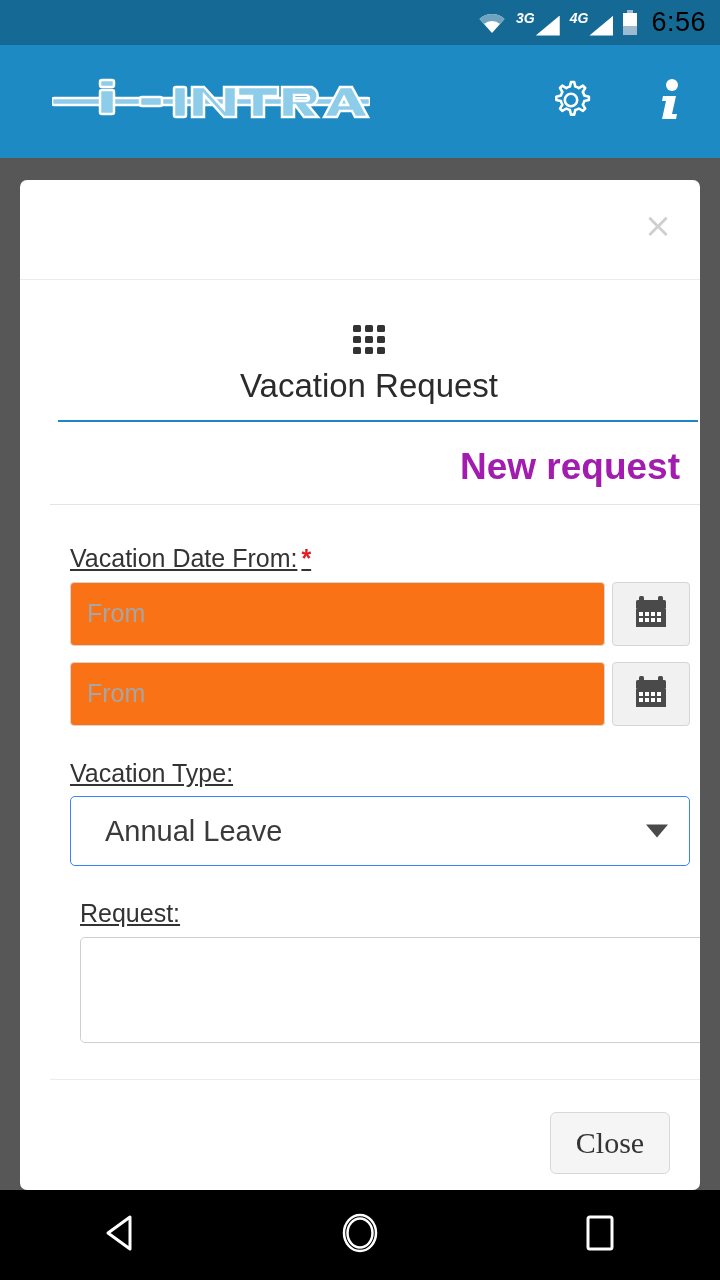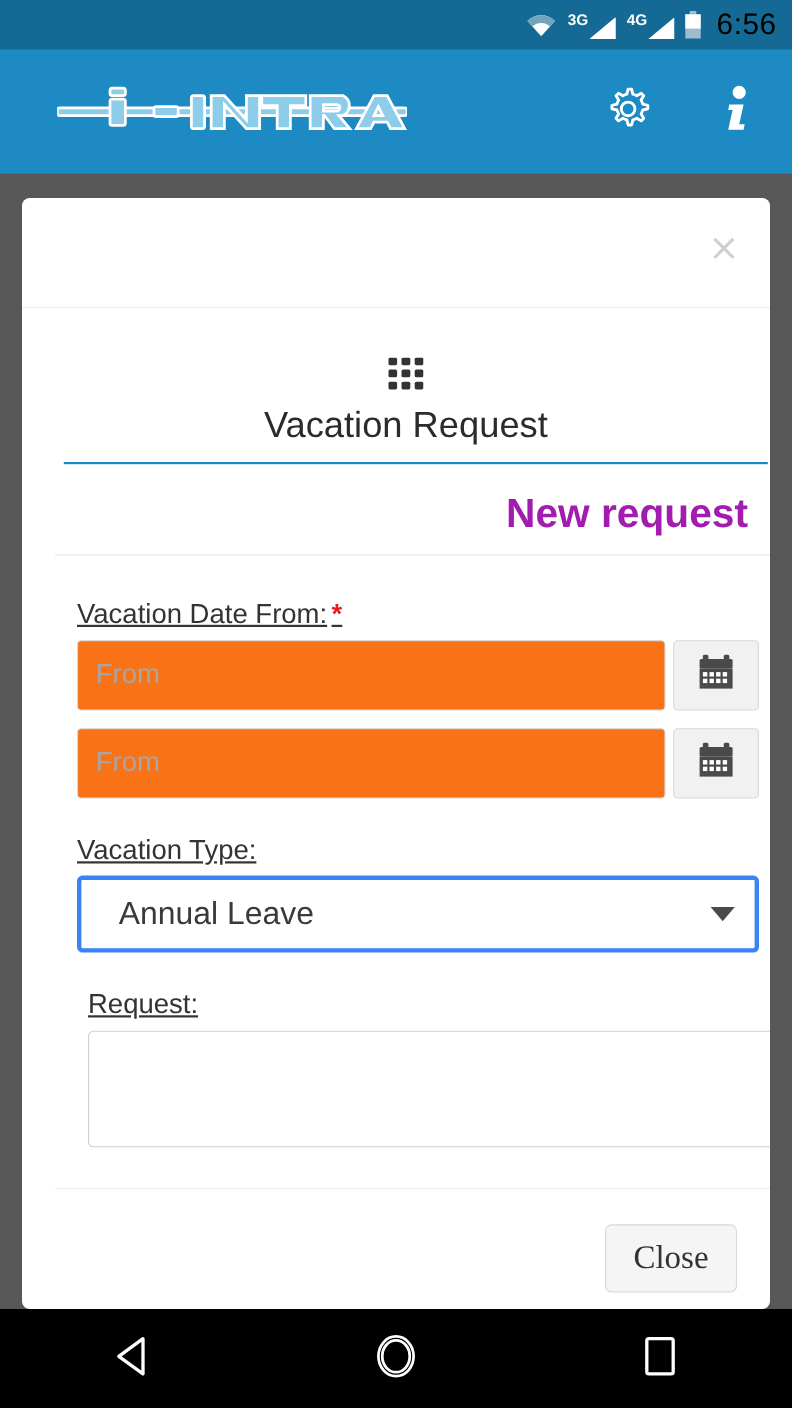--- a/index.html
+++ b/index.html
@@ -18,21 +18,21 @@
     background: #146a94;
     display: flex; align-items: center; justify-content: flex-end;
     padding-right: 14px;
   }
   .status-icons { display: flex; align-items: center; gap: 10px; }
   .wifi-icon { width: 28px; height: 22px; position: relative; }
   .wifi-icon svg { display: block; }
   .sig { position: relative; display: flex; align-items: flex-end; height: 26px; }
   .sig-label {
     color: #ffffff; font-size: 14px; font-weight: bold;
-    line-height: 1; margin-right: 1px; align-self: flex-start; margin-top: 1px;
+    line-height: 1; margin-right: 1px; align-self: flex-start; margin-top: 1px; font-style: italic;
   }
   .sig-bars {
     width: 24px; height: 20px; background: #ffffff;
     clip-path: polygon(100% 0, 100% 100%, 0 100%);
   }
   .battery { width: 14px; height: 25px; position: relative; }
   .battery-body {
     position: absolute; bottom: 0; left: 0; width: 14px; height: 22px;
     background: #9dbccf;
   }
@@ -137,21 +137,21 @@
     background: #f1f1f1;
     display: flex; align-items: center; justify-content: center;
     cursor: pointer;
   }
   .spacer-sm { height: 16px; }
   .spacer-md { height: 34px; }
 
   .select-wrap { position: relative; width: 620px; }
   .select-box {
     width: 620px; height: 70px;
-    border: 4px solid #3b82f6; border-radius: 5px;
+    border: 1px solid #3b82f6; border-radius: 5px;
     background: #ffffff;
     display: flex; align-items: center;
     padding: 0 46px 0 34px;
     font-size: 29px; color: #3a3a3a;
     cursor: pointer;
   }
   .select-caret {
     position: absolute; right: 22px; top: 50%;
     transform: translateY(-50%);
     width: 0; height: 0;

